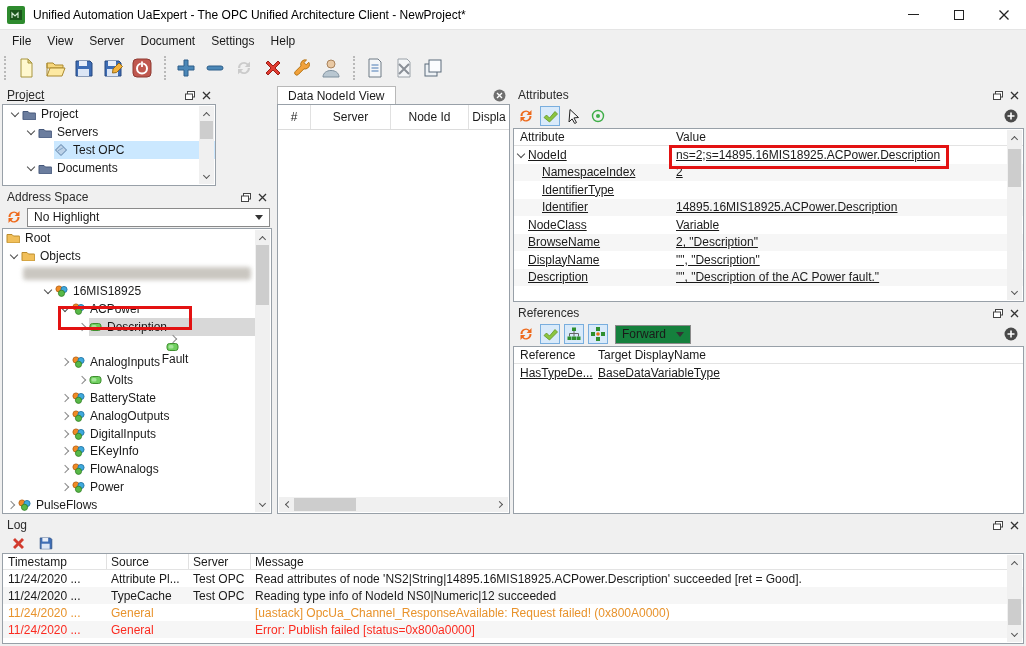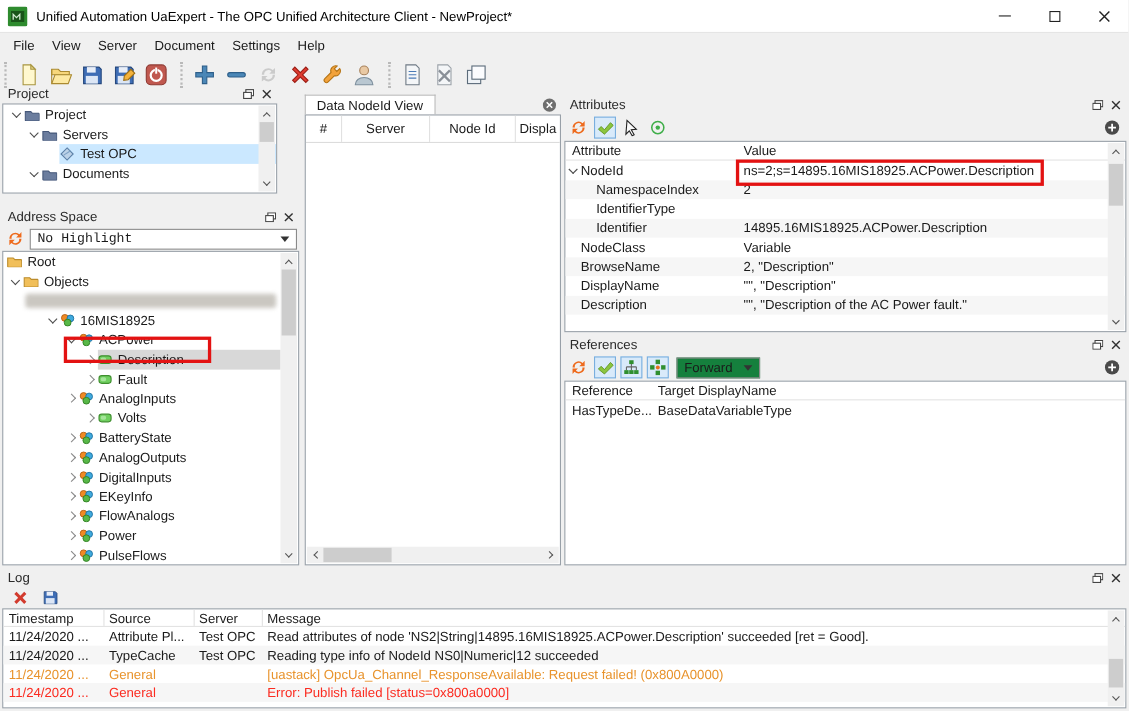--- a/index.html
+++ b/index.html
@@ -59,50 +59,50 @@
   .schev.up { transform:rotate(-135deg); margin-top:3px; }
   .schev.dn { transform:rotate(45deg); margin-top:-2px; }
   .schev.lf { transform:rotate(135deg); margin-left:3px; }
   .schev.rt { transform:rotate(-45deg); margin-right:3px; }
   .vthumb { width:13px; background:#cdcdcd; }
   .hthumb { height:13px; background:#cdcdcd; }
   .spacer { flex:1; }
 
   
   .as-ctrl { position:absolute; left:0; top:18px; height:22px; right:0; display:flex; align-items:center; padding:0 2px; gap:3px; }
-  .dropdown { flex:1; height:19px; background:#fff; border:1px solid #8a8a8a; display:flex; align-items:center; padding:0 6px;font-family:Liberation Mono, monospace; }
+  .dropdown { flex:1; height:19px; background:#fff; border:1px solid #8a8a8a; display:flex; align-items:center; padding:0 6px; }
   .dd-arrow { margin-left:auto; width:0; height:0; border-left:4px solid transparent; border-right:4px solid transparent; border-top:5px solid #333; }
 
   
   .tabbar { height:18px; display:flex; align-items:flex-end; }
   .tab { background:#fff; border:1px solid #b8b8b8; border-bottom:none; height:18px; padding:2px 10px 0 10px; font-size:12px; }
   .tab-close { margin-left:auto; margin-bottom:2px; margin-right:4px; display:flex; }
   .dav-head { display:flex; height:25px; border-bottom:1px solid #dcdcdc; align-items:center; }
   .dav-col { height:100%; display:flex; align-items:center; justify-content:center; border-right:1px solid #e1e1e1; }
 
   
   .ptool { position:absolute; left:0; top:18px; right:0; height:24px; display:flex; align-items:center; padding:0 3px; gap:4px; }
   .toolic { width:20px; height:20px; display:flex; align-items:center; justify-content:center; }
   .pressed { background:#d9eafa; border:1px solid #79aede; }
   .plus-right { margin-left:auto; display:flex; margin-right:3px; }
   .grid-head { display:flex; height:17px; align-items:center; border-bottom:1px solid #e3e3e3; }
-  .grid-row { display:flex; height:17.5px; align-items:center; white-space:nowrap; }
+  .grid-row { display:flex; height:17.5px; align-items:center; white-space:nowrap;text-decoration:underline; }
   .stripe { background:#f6f6f6; }
   .acol { width:162px; flex:none; display:flex; align-items:center; overflow:hidden; }
   .vcol { flex:1; overflow:hidden; }
   .aexp { width:14px; flex:none; display:flex; justify-content:center; }
   .aindent { width:14px; flex:none; }
   .rcol1 { width:84px; flex:none; padding-left:6px; overflow:hidden; }
   .fwd-dd { height:19px; background:#15803d; border:1px solid #8a8a8a; display:flex; align-items:center; padding:0 6px; gap:10px; margin-left:3px; }
 
   
   .log-tool { position:absolute; left:0; top:16px; height:20px; right:0; display:flex; align-items:center; gap:8px; padding-left:6px; }
   .lg-head { display:flex; height:16px; align-items:center; border-bottom:1px solid #e3e3e3; }
   .lg-row { display:flex; height:17px; align-items:center; white-space:nowrap; }
-  .lc-ts { width:92px; flex:none; padding-left:5px; overflow:hidden; }
+  .lc-ts { width:104px; flex:none; padding-left:5px; overflow:hidden; }
   .lc-src { width:82px; flex:none; padding-left:4px; overflow:hidden; }
   .lc-srv { width:62px; flex:none; padding-left:4px; overflow:hidden; }
   .lc-msg { flex:1; padding-left:4px; overflow:hidden; }
   .lg-head .lc-ts,.lg-head .lc-src,.lg-head .lc-srv { border-right:1px solid #e1e1e1; height:100%; display:flex; align-items:center; }
   .log-warn { color:#e8932c; }
   .log-err { color:#fb2b20; }
 
   
   .ann { position:absolute; border:3px solid #e31212; pointer-events:none; z-index:50; }
 </style>
@@ -233,21 +233,21 @@
       </span>
     <span class="tbtn">
         <svg width="22" height="22" viewBox="0 0 22 22">
           <rect x="3" y="7" width="12" height="12" fill="#eef2f6" stroke="#5b6b7a"></rect>
           <rect x="7" y="3" width="12" height="12" fill="#fbfcfe" stroke="#5b6b7a"></rect>
         </svg>
       </span>
   </div>
 </div>
 
-<div class="panel" style="left:2px; top:76px; width:250px; height:100px;">
+<div class="panel" style="left:2px; top:86px; width:214px; height:100px;text-decoration:underline;">
   <div class="phead">
     <span class="phead-title">Project</span>
     <span class="hdr-icons">
       <svg width="10" height="9">
           <rect x="2.5" y="0.5" width="7" height="5.5" fill="#fff" stroke="#444"></rect>
           <rect x="0.5" y="3" width="7" height="5.5" fill="#fff" stroke="#444"></rect>
         </svg>
       <svg width="9" height="9">
           <path d="M1 1l7 7M8 1L1 8" stroke="#333" stroke-width="1.3"></path>
         </svg>
@@ -393,21 +393,21 @@
       <div class="rowfill sel-gray" style="margin-right:16px;">
         <span class="ticon">
             <svg width="13" height="10">
               <rect x="1" y="1.5" width="11" height="7" rx="2.5" fill="#6fcf5f" stroke="#3f8f2f"></rect>
               <rect x="2.5" y="3" width="5" height="3.5" rx="1.5" fill="#a5e49a"></rect>
             </svg>
           </span>
         <span class="tlabel">Description</span>
       </div>
     </div>
-    <div class="trow" style="padding-left:71px;">
+    <div class="trow" style="padding-left:71px;flex-direction:column;">
       <span class="texp">
           <span class="chev right"></span>
         </span>
       <span class="ticon">
           <svg width="13" height="10">
             <rect x="1" y="1.5" width="11" height="7" rx="2.5" fill="#6fcf5f" stroke="#3f8f2f"></rect>
             <rect x="2.5" y="3" width="5" height="3.5" rx="1.5" fill="#a5e49a"></rect>
           </svg>
         </span>
       <span class="tlabel">Fault</span>
@@ -508,21 +508,21 @@
         </span>
       <span class="ticon">
           <svg width="13" height="12">
             <circle cx="4" cy="4" r="3.1" fill="#f08a24" stroke="#b35d10" stroke-width=".8"></circle>
             <circle cx="9" cy="4.5" r="3.1" fill="#3fa9dd" stroke="#1b6f9e" stroke-width=".8"></circle>
             <circle cx="6.5" cy="8.3" r="3.1" fill="#58b847" stroke="#2f7d22" stroke-width=".8"></circle>
           </svg>
         </span>
       <span class="tlabel">Power</span>
     </div>
-    <div class="trow" style="padding-left:54px;">
+    <div class="trow" style="">
       <span class="texp">
           <span class="chev right"></span>
         </span>
       <span class="ticon">
           <svg width="13" height="12">
             <circle cx="4" cy="4" r="3.1" fill="#f08a24" stroke="#b35d10" stroke-width=".8"></circle>
             <circle cx="9" cy="4.5" r="3.1" fill="#3fa9dd" stroke="#1b6f9e" stroke-width=".8"></circle>
             <circle cx="6.5" cy="8.3" r="3.1" fill="#58b847" stroke="#2f7d22" stroke-width=".8"></circle>
           </svg>
         </span>

